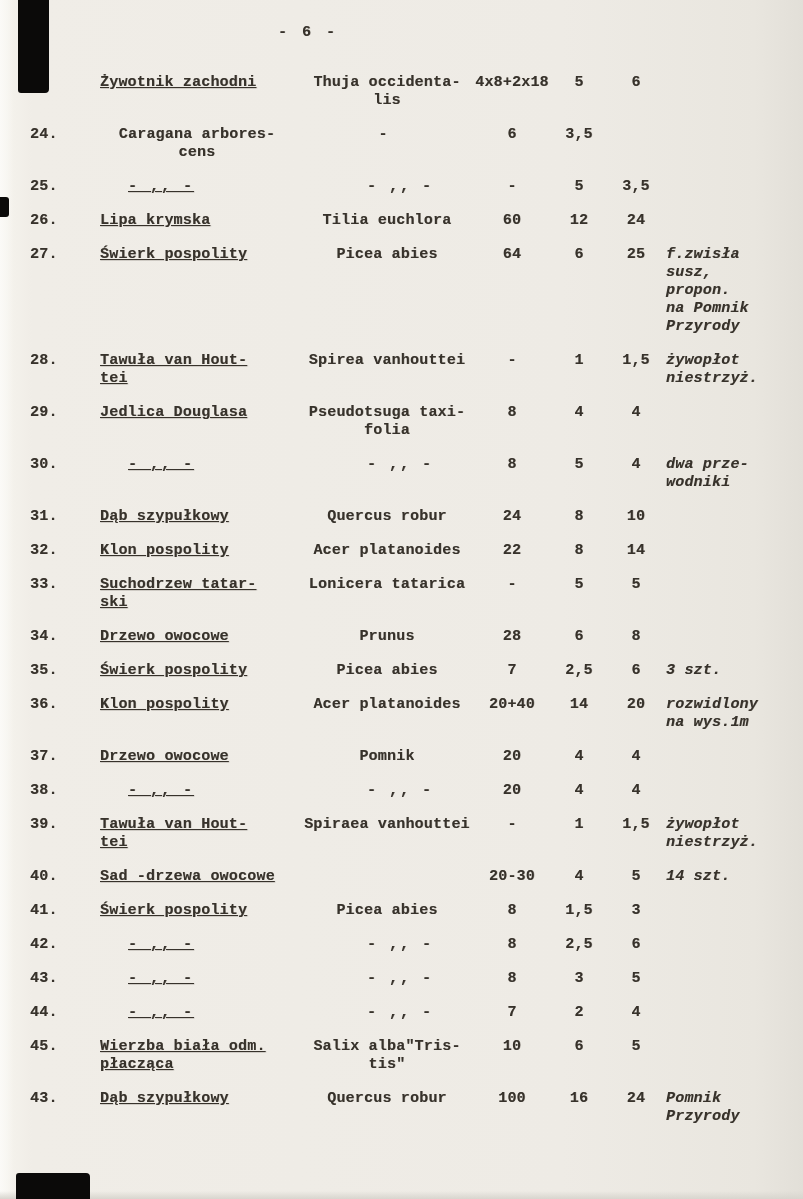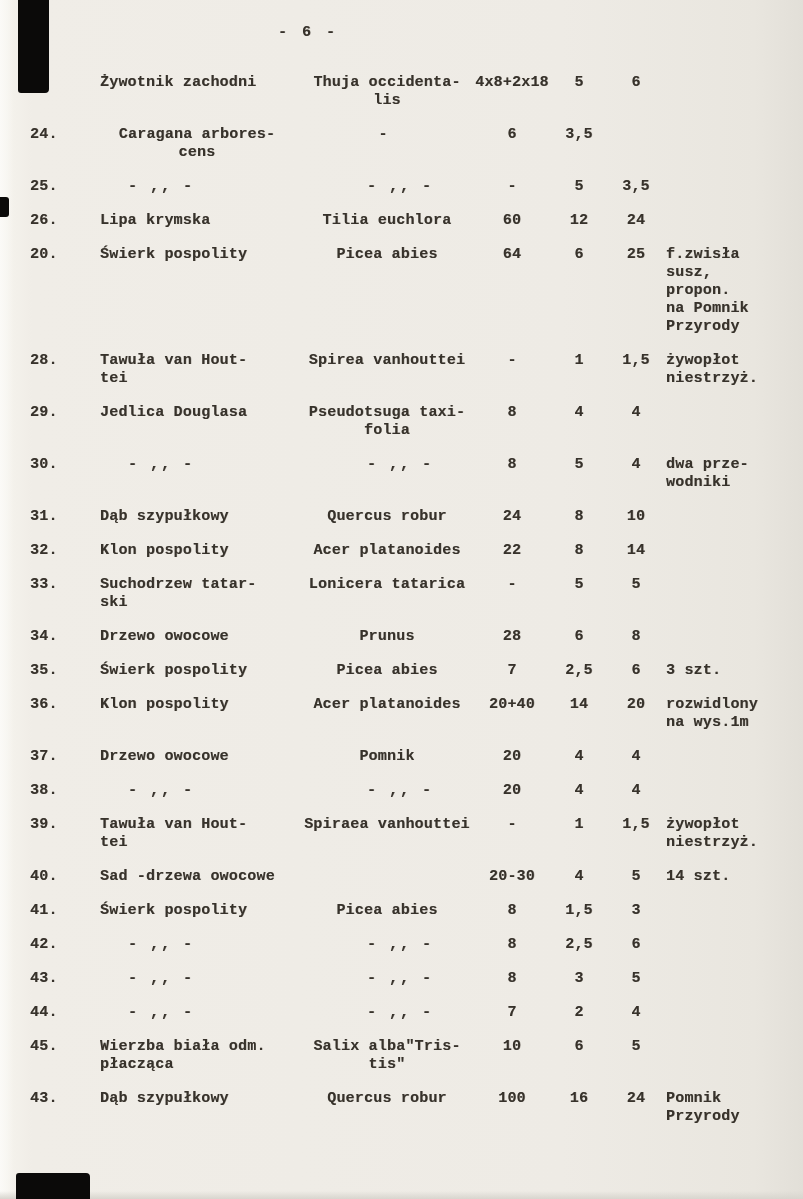--- a/index.html
+++ b/index.html
@@ -30,24 +30,24 @@
     margin:32px 8px 0 30px;
   }
   .row {
     display:grid;
     grid-template-columns:64px 198px 182px 76px 58px 56px 1fr;
     align-items:start;
     margin-bottom:16px;
   }
   .cell { white-space:pre-line; }
   .cell.c1, .cell.c2, .cell.c3 { text-align:center; }
-  .cell.polish { padding-left:6px; }
+  .cell.polish { padding-left:6px;text-decoration:underline; }
   .cell.latin  { padding-left:8px;text-align:center; }
   .cell.ditto  { padding-left:34px; letter-spacing:2px; }
-  .cell.notes  { padding-left:2px; }
+  .cell.notes  { padding-left:2px;font-style:italic; }
   
   .artifact { position:absolute; background:#0b0a09; }
   .artifact-top-left { left:18px; top:0; width:31px; height:93px; border-radius:0 0 4px 3px; }
   .artifact-left-mid { left:0; top:197px; width:9px; height:20px; border-radius:0 3px 3px 0; }
   .artifact-bottom-left { left:16px; bottom:0; width:74px; height:26px; border-radius:3px 4px 0 0; }
   .scan-edge-left { position:absolute; left:0; top:0; width:14px; height:100%; background:linear-gradient(90deg,#fbfaf7 0%,rgba(251,250,247,0) 100%); }
   .scan-edge-bottom { position:absolute; left:0; bottom:0; width:100%; height:8px; background:linear-gradient(0deg,#d8d5ce 0%,rgba(216,213,206,0) 100%); }
 </style>
 </head>
 <body>
@@ -93,21 +93,21 @@
       <div class="row">
         <div class="cell num">26.</div>
         <div class="cell polish">Lipa krymska</div>
         <div class="cell latin">Tilia euchlora</div>
         <div class="cell c1">60</div>
         <div class="cell c2">12</div>
         <div class="cell c3">24</div>
         <div class="cell notes"></div>
       </div>
       <div class="row">
-        <div class="cell num">20.</div>
+        <div class="cell num">27.</div>
         <div class="cell polish">Świerk pospolity</div>
         <div class="cell latin">Picea abies</div>
         <div class="cell c1">64</div>
         <div class="cell c2">6</div>
         <div class="cell c3">25</div>
         <div class="cell notes">f.zwisła
 susz,
 propon.
 na Pomnik
 Przyrody</div>

